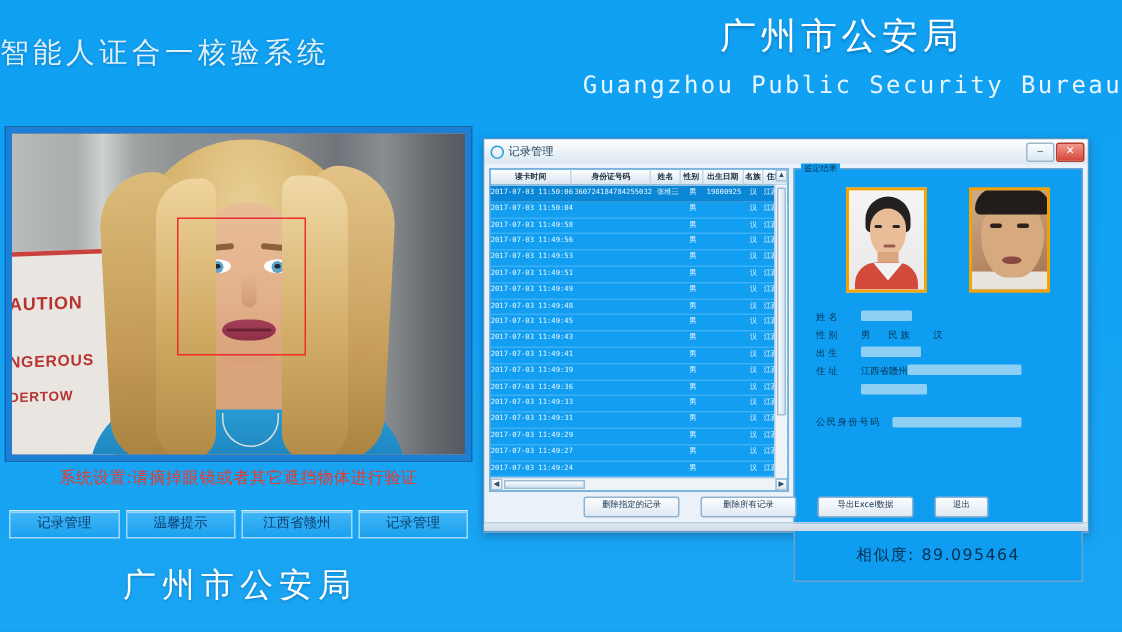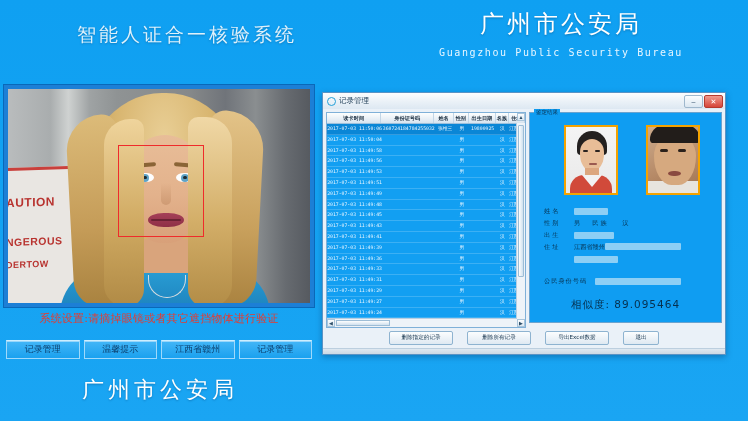--- a/index.html
+++ b/index.html
@@ -6,34 +6,35 @@
   body{
     width:748px;height:421px;overflow:hidden;
     background:#119ef0;
     font-family:"Liberation Sans","DejaVu Sans",sans-serif;
     position:relative;
   }
   #root{position:absolute;inset:0;background:linear-gradient(180deg,#0fa0f2 0%,#13a2f2 45%,#1aa5f3 100%);}
 
   
   .banner-left{
-    position:absolute;left:0;top:22px;width:374px;text-align:center;
+    position:absolute;left:0;top:22px;width:374px;text-align:left;
     color:#dff1fb;font-size:19px;letter-spacing:3px;
     font-family:"DejaVu Sans",sans-serif;
     text-shadow:0 1px 2px rgba(0,60,110,.35);
   }
   .banner-right{position:absolute;left:374px;top:8px;width:374px;text-align:center;}
   .banner-right .cn{
     color:#ffffff;font-size:24px;letter-spacing:3px;
     font-family:"DejaVu Serif",serif;
     text-shadow:0 1px 2px rgba(0,60,110,.4);
   }
   .banner-right .en{
-    color:#e8f6ff;font-size:10px;letter-spacing:1.6px;margin-top:7px;
+    color:#e8f6ff;font-size:16px;letter-spacing:1.6px;margin-top:7px;
     font-family:"DejaVu Sans Mono","Liberation Mono",monospace;
+    text-align:right;
   }
   .footer-cn{
     position:absolute;left:40px;top:375px;width:240px;text-align:center;
     color:#ffffff;font-size:22px;letter-spacing:4px;
     font-family:"DejaVu Serif",serif;
     text-shadow:0 1px 2px rgba(0,60,110,.4);
   }
 
   
   .video-frame{
@@ -203,21 +204,21 @@
   }
   .hsb .thumb{position:absolute;top:1px;bottom:1px;left:9px;width:52px;
     background:linear-gradient(180deg,#fdfefe,#cfe0ee);border:1px solid #9dbdd6;}
   .hsb .ar{position:absolute;top:0;bottom:0;width:8px;
     background:linear-gradient(180deg,#fbfdfe,#dbe7f1);border:1px solid #a8c4da;box-sizing:border-box;
     font-size:5px;color:#2c4e69;text-align:center;line-height:7px;}
   .hsb .ar.lf{left:0;} .hsb .ar.rt{right:-8px;}
 
   
   .detail{
-    position:absolute;left:206px;top:3px;right:3px;height:211px;
+    position:absolute;left:206px;top:3px;right:3px;height:276px;
     border:1px solid #6aa3cf;background:#0f9df2;box-sizing:border-box;
   }
   .detail-cap{
     position:absolute;left:4px;top:-4px;font-size:5.5px;color:#0b3150;
     background:#0f9df2;padding:0 2px;font-family:"DejaVu Sans",sans-serif;
   }
   .photos{position:absolute;left:0;right:0;top:10px;height:76px;}
   .pframe{position:absolute;border:2px solid #f4a300;box-sizing:border-box;overflow:hidden;}
   .p1{left:34px;top:2px;width:54px;height:70px;background:#f2f2f2;}
   .p2{left:116px;top:2px;width:54px;height:70px;background:#c8a283;}

